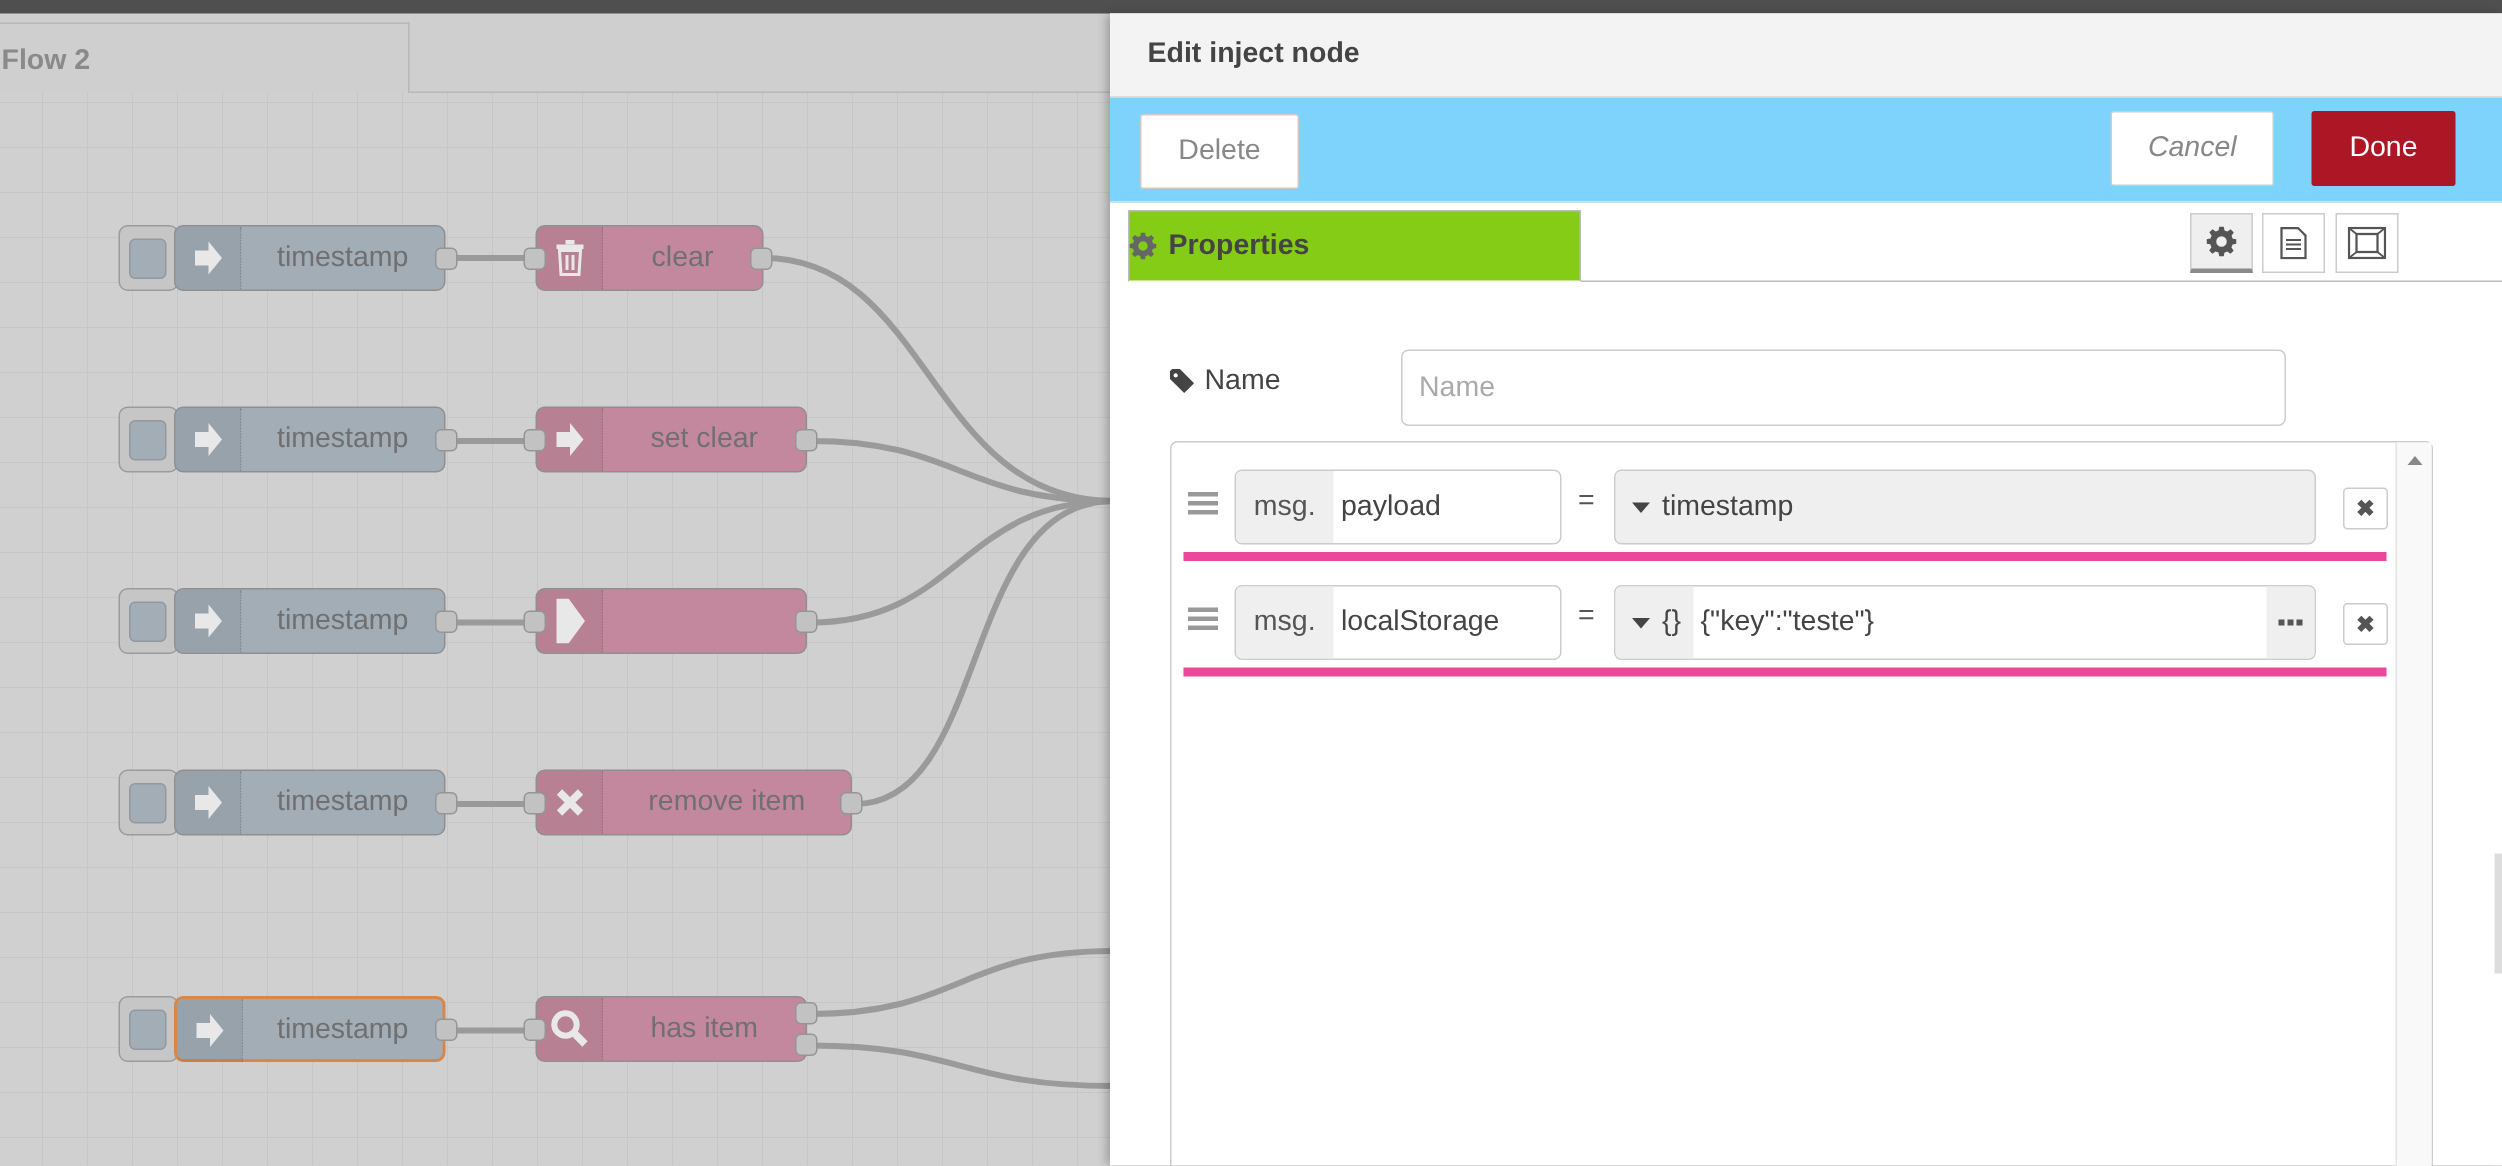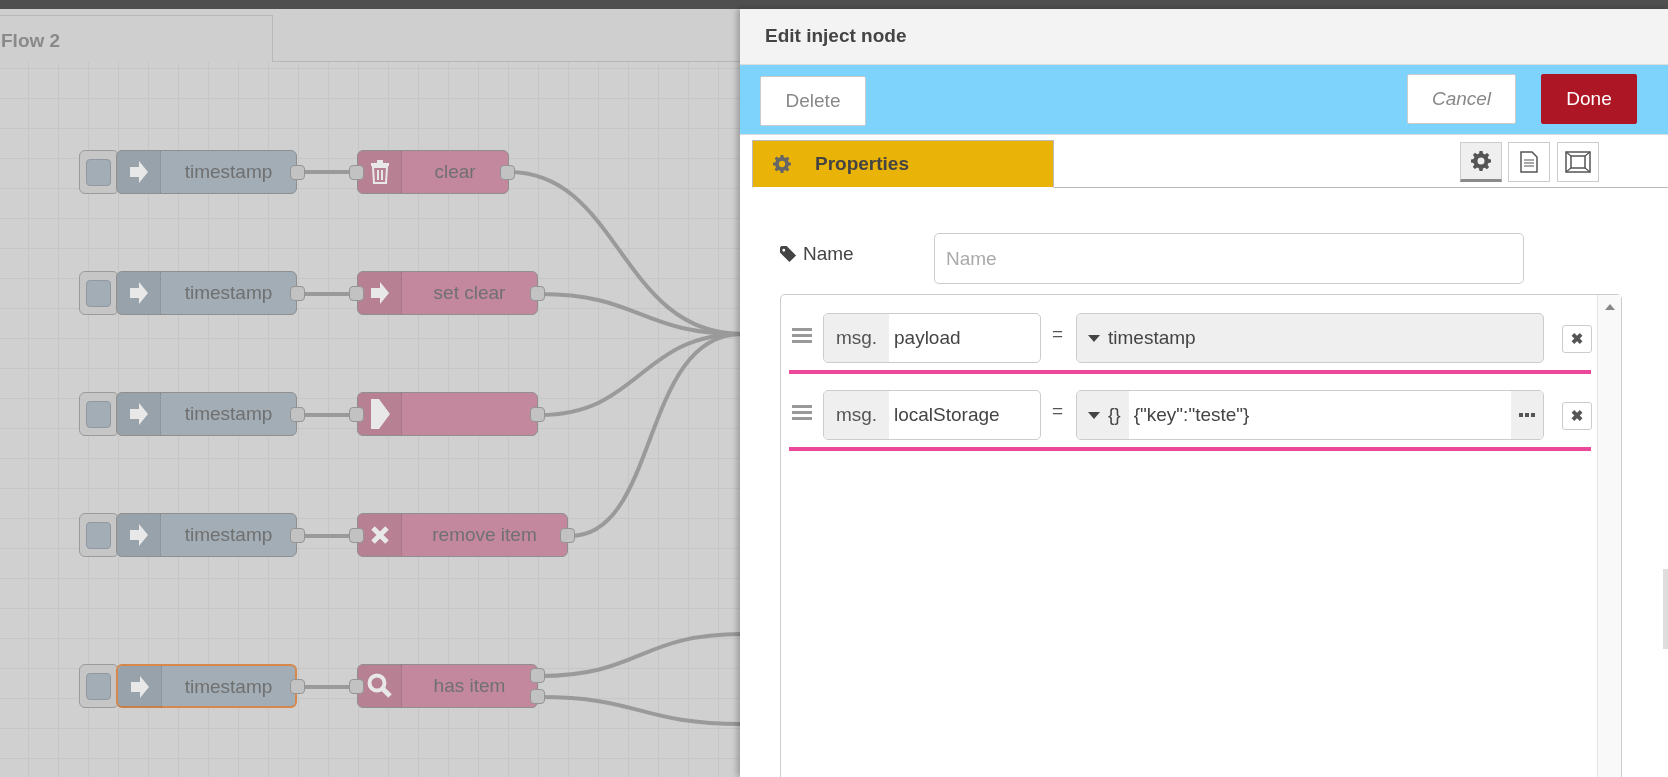--- a/index.html
+++ b/index.html
@@ -22,31 +22,31 @@
   .btn-tab { position: absolute; width: 40px; height: 44px; background: #c6c6c6; border: 1px solid #9b9b9b; border-radius: 6px; }
   .btn-tab .inner { position: absolute; left: 6px; top: 8px; width: 25px; height: 27px; background: #a2adb6; border: 1px solid #9198a0; border-radius: 4px; }
   .scroll-handle { position: absolute; left: 742px; top: 568px; width: 8px; height: 75px; background: #d8d8d8; border: 1px solid #c8c8c8; }
   .tray { position: absolute; left: 740px; top: 9px; width: 928px; height: 768px; background: #fff; box-shadow: -3px 0 6px rgba(0,0,0,0.25); }
   .tray-header { position: absolute; left: 0; top: 0; width: 928px; height: 56px; background: #f3f3f3; border-bottom: 1px solid #dcdcdc; }
   .tray-title { position: absolute; left: 25px; top: 16px; font-size: 19px; font-weight: bold; color: #444; }
   .tray-toolbar { position: absolute; left: 0; top: 56px; width: 928px; height: 70px; background: #7dd3fc; border-bottom: 1px solid #dcdcdc; }
   .btn { position: absolute; height: 50px; border: 1px solid #ccc; background: #fff; color: #888; font-size: 19px; display: flex; align-items: center; justify-content: center; border-radius: 2px; cursor: pointer; }
   .btn.primary { background: #ad1625; border-color: #ad1625; color: #fff; }
   .tabs-row { position: absolute; left: 12px; top: 131px; width: 916px; height: 48px; background: #fff; border-bottom: 1px solid #bbb; }
-  .prop-tab { position: absolute; left: 0; top: 0; width: 302px; height: 48px; background: #eab308; border: 1px solid #bbb; border-bottom: 1px solid #fff; display: flex; align-items: center; padding-left: 20px; gap: 24px; }
+  .prop-tab { position: absolute; left: 0; top: 0; width: 302px; height: 48px; background: #84cc16; border: 1px solid #bbb; border-bottom: 1px solid #fff; display: flex; align-items: center; gap: 8px; }
   .prop-tab .t { font-size: 19px; font-weight: bold; color: #444; }
   .icon-btn { position: absolute; top: 2px; width: 42px; height: 40px; border: 1px solid #ccc; background: #fff; display: flex; align-items: center; justify-content: center; }
   .icon-btn.active { background: #efefef; border-bottom: 3px solid #8a8a8a; }
   .name-label { position: absolute; left: 40px; top: 234px; font-size: 19px; color: #444; display: flex; align-items: center; gap: 6px; }
   .name-input { position: absolute; left: 194px; top: 224px; width: 590px; height: 51px; border: 1px solid #ccc; border-radius: 5px; padding-left: 11px; font-size: 19px; color: #444; font-family: "Liberation Sans", sans-serif; outline: none; }
   .name-input::placeholder { color: #aaa; }
   .list-box { position: absolute; left: 40px; top: 285px; width: 842px; height: 490px; border: 1px solid #ccc; border-radius: 5px 5px 0 0; }
   .list-scroll { position: absolute; right: 0; top: 0; width: 24px; height: 100%; background: #f9f9f9; border-left: 1px solid #e6e6e6; }
   .list-scroll .up { position: absolute; left: 7px; top: 9px; width: 0; height: 0; border-left: 5px solid transparent; border-right: 5px solid transparent; border-bottom: 6px solid #888; }
-  .prop-row { position: absolute; left: 8px; width: 802px; height: 77px; border-bottom: 4px solid #ec4899; }
+  .prop-row { position: absolute; left: 8px; width: 802px; height: 77px; border-bottom: 6px solid #ec4899; }
   .drag-handle { position: absolute; left: 3px; top: 31px; width: 20px; }
   .drag-handle i { display: block; height: 3px; background: #999; margin-bottom: 3px; }
   .msg-field { position: absolute; left: 34px; top: 16px; width: 218px; height: 50px; border: 1px solid #ccc; border-radius: 5px; overflow: hidden; display: flex; }
   .msg-field .prefix { width: 65px; background: #efefef; color: #555; font-size: 19px; display: flex; align-items: center; justify-content: center; }
   .msg-field .val { flex: 1; font-size: 19px; color: #444; display: flex; align-items: center; padding-left: 5px; }
   .eq { position: absolute; left: 263px; top: 26px; font-size: 19px; color: #555; }
   .value-field { position: absolute; left: 287px; top: 16px; width: 468px; height: 50px; border: 1px solid #ccc; border-radius: 5px; overflow: hidden; display: flex; }
   .type-select { background: #efefef; display: flex; align-items: center; padding-left: 11px; gap: 8px; font-size: 19px; color: #444; }
   .caret { width: 0; height: 0; border-left: 6px solid transparent; border-right: 6px solid transparent; border-top: 7px solid #444; }
   .value-text { flex: 1; display: flex; align-items: center; padding-left: 5px; font-size: 19px; color: #444; }

